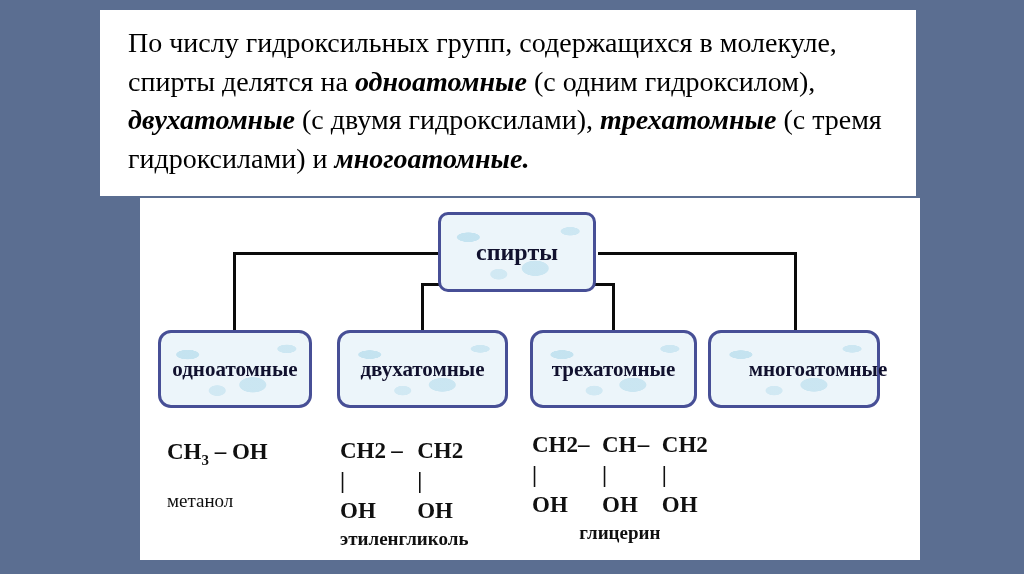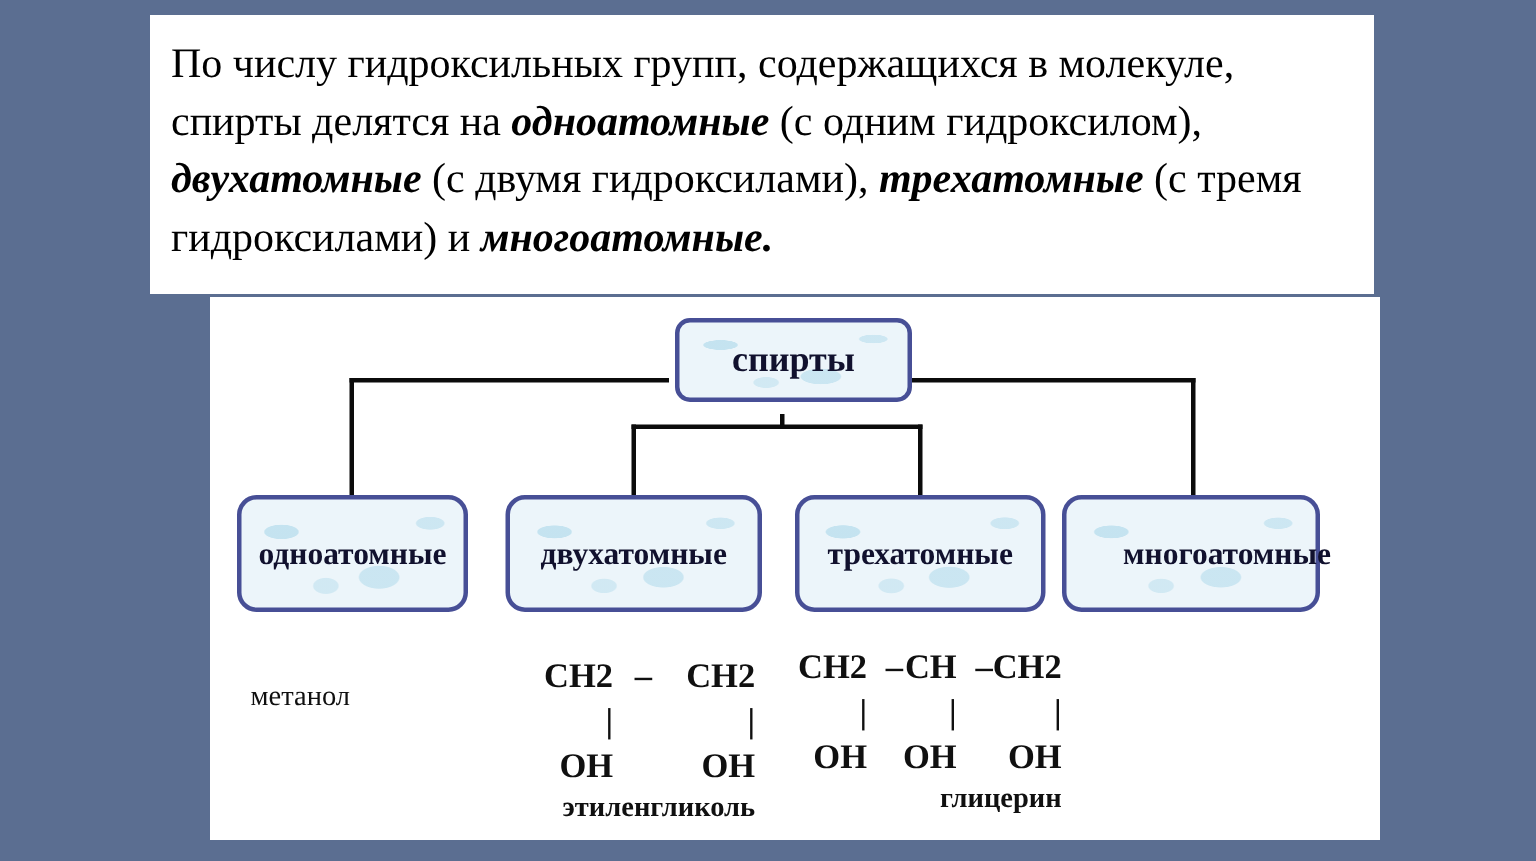--- a/index.html
+++ b/index.html
@@ -9,21 +9,21 @@
     font-family:"Liberation Serif", serif;
     overflow:hidden;
     position:relative;
   }
   .slide{position:absolute;inset:0;}
 
   
   .intro-box{
     position:absolute;left:100px;top:10px;width:816px;height:186px;
     background:#ffffff;box-sizing:border-box;
-    padding:14px 20px 0 14px;
+    padding:14px 20px 0 28px;
   }
   .intro-text{
     margin:0;font-size:28px;line-height:1.38;color:#000;
   }
   .seg-em{font-weight:bold;font-style:italic;}
 
   
   .diagram{
     position:absolute;left:140px;top:198px;width:780px;height:362px;
     background:#ffffff;
@@ -34,40 +34,40 @@
     border:3px solid #474f96;border-radius:13px;
     display:flex;align-items:center;justify-content:center;
     font-weight:bold;color:#11112e;
     background:
       radial-gradient(ellipse at 18% 30%, rgba(132,198,224,.38) 0 11px, transparent 12px),
       radial-gradient(ellipse at 62% 72%, rgba(132,198,224,.32) 0 13px, transparent 14px),
       radial-gradient(ellipse at 85% 22%, rgba(132,198,224,.30) 0 9px, transparent 10px),
       radial-gradient(ellipse at 38% 80%, rgba(132,198,224,.26) 0 8px, transparent 9px),
       #ecf5fa;
   }
-  .node-root{left:310px;top:14px;width:158px;height:56px;font-size:24px;border-radius:10px;}
+  .node-root{left:298px;top:14px;width:158px;height:80px;font-size:24px;border-radius:10px;}
   .node-child{top:132px;height:78px;font-size:21px;}
   .node-c1{left:18px;width:154px;}
   .node-c2{left:197px;width:171px;}
   .node-c3{left:390px;width:167px;}
   .node-c4{left:568px;width:172px;padding-left:48px;}
 
   .line{position:absolute;background:#0b0b0b;}
   .h{height:3px;}
   .v{width:3px;}
 
   
   .chem{position:absolute;color:#101010;}
   .chem-formula{font-weight:bold;font-size:23px;line-height:28px;white-space:pre;}
-  .chem-grid{display:grid;text-align:right;line-height:30px;font-weight:bold;font-size:23px;}
+  .chem-grid{display:grid;text-align:left;line-height:30px;font-weight:bold;font-size:23px;}
   .grid-eg{grid-template-columns:auto 26px auto;}
   .grid-gly{grid-template-columns:auto 24px auto 24px auto;}
   .cell{white-space:pre;}
   .caption{font-size:19px;color:#101010;}
-  .caption-center{text-align:right;margin-top:2px;margin-left:35px;}
+  .caption-center{text-align:center;margin-top:2px;}
   .caption-bold{font-weight:bold;}
   .methanol-caption{margin-top:16px;}
   sub{font-size:0.65em;}
 </style>
 </head>
 <body>
 
 <div class="slide">
 
   <div class="intro-box">
@@ -96,20 +96,21 @@
       <span>двухатомные</span>
     </div>
     <div class="node node-child node-c3">
       <span>трехатомные</span>
     </div>
     <div class="node node-child node-c4">
       <span>многоатомные</span>
     </div>
 
     <div class="chem" style="left:27px;top:240px;">
+      <div class="chem-formula"><span>CH</span><sub>3</sub><span> – OH</span></div>
       <div class="caption methanol-caption">метанол</div>
     </div>
 
     <div class="chem" style="left:200px;top:238px;">
       <div class="chem-grid grid-eg">
         <div class="cell">CH2</div>
         <div class="cell">–</div>
         <div class="cell">CH2</div>
 
         <div class="cell">|</div>

